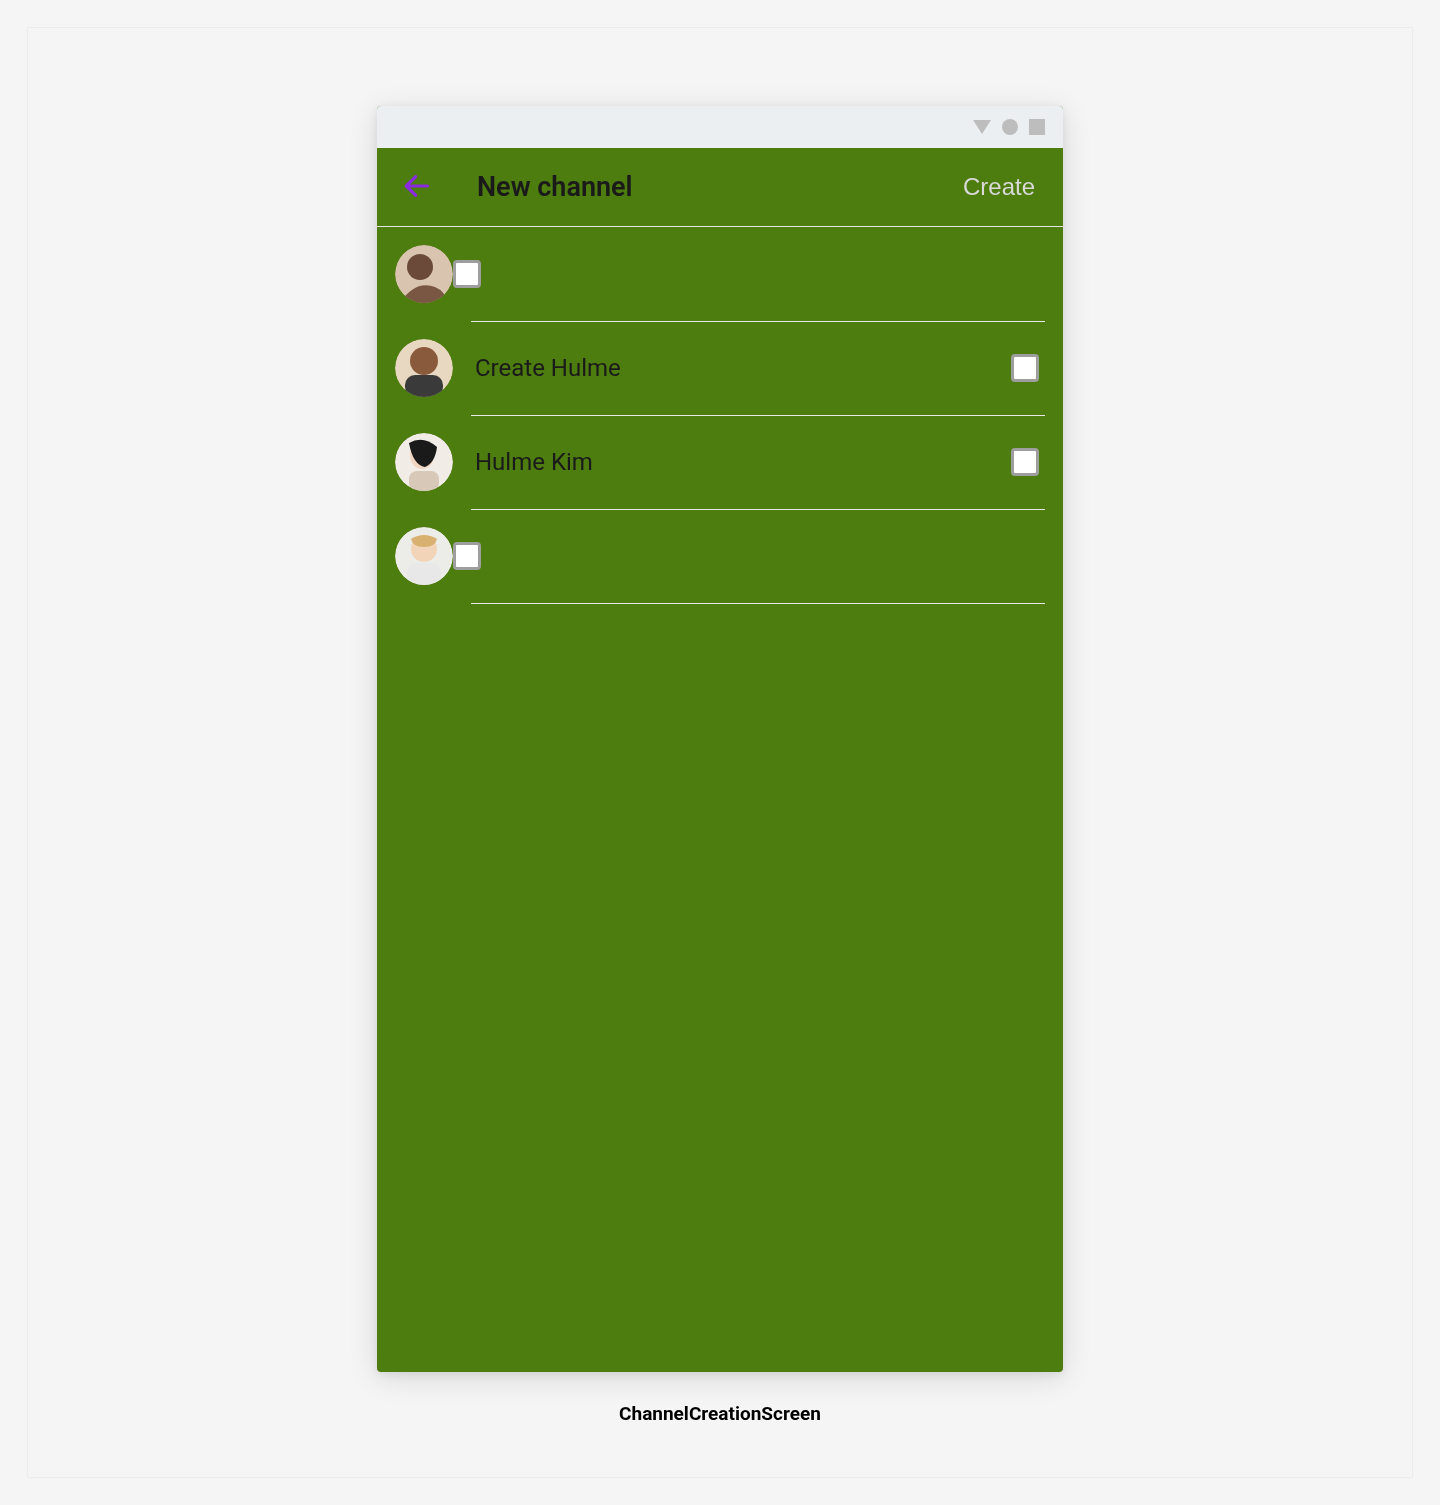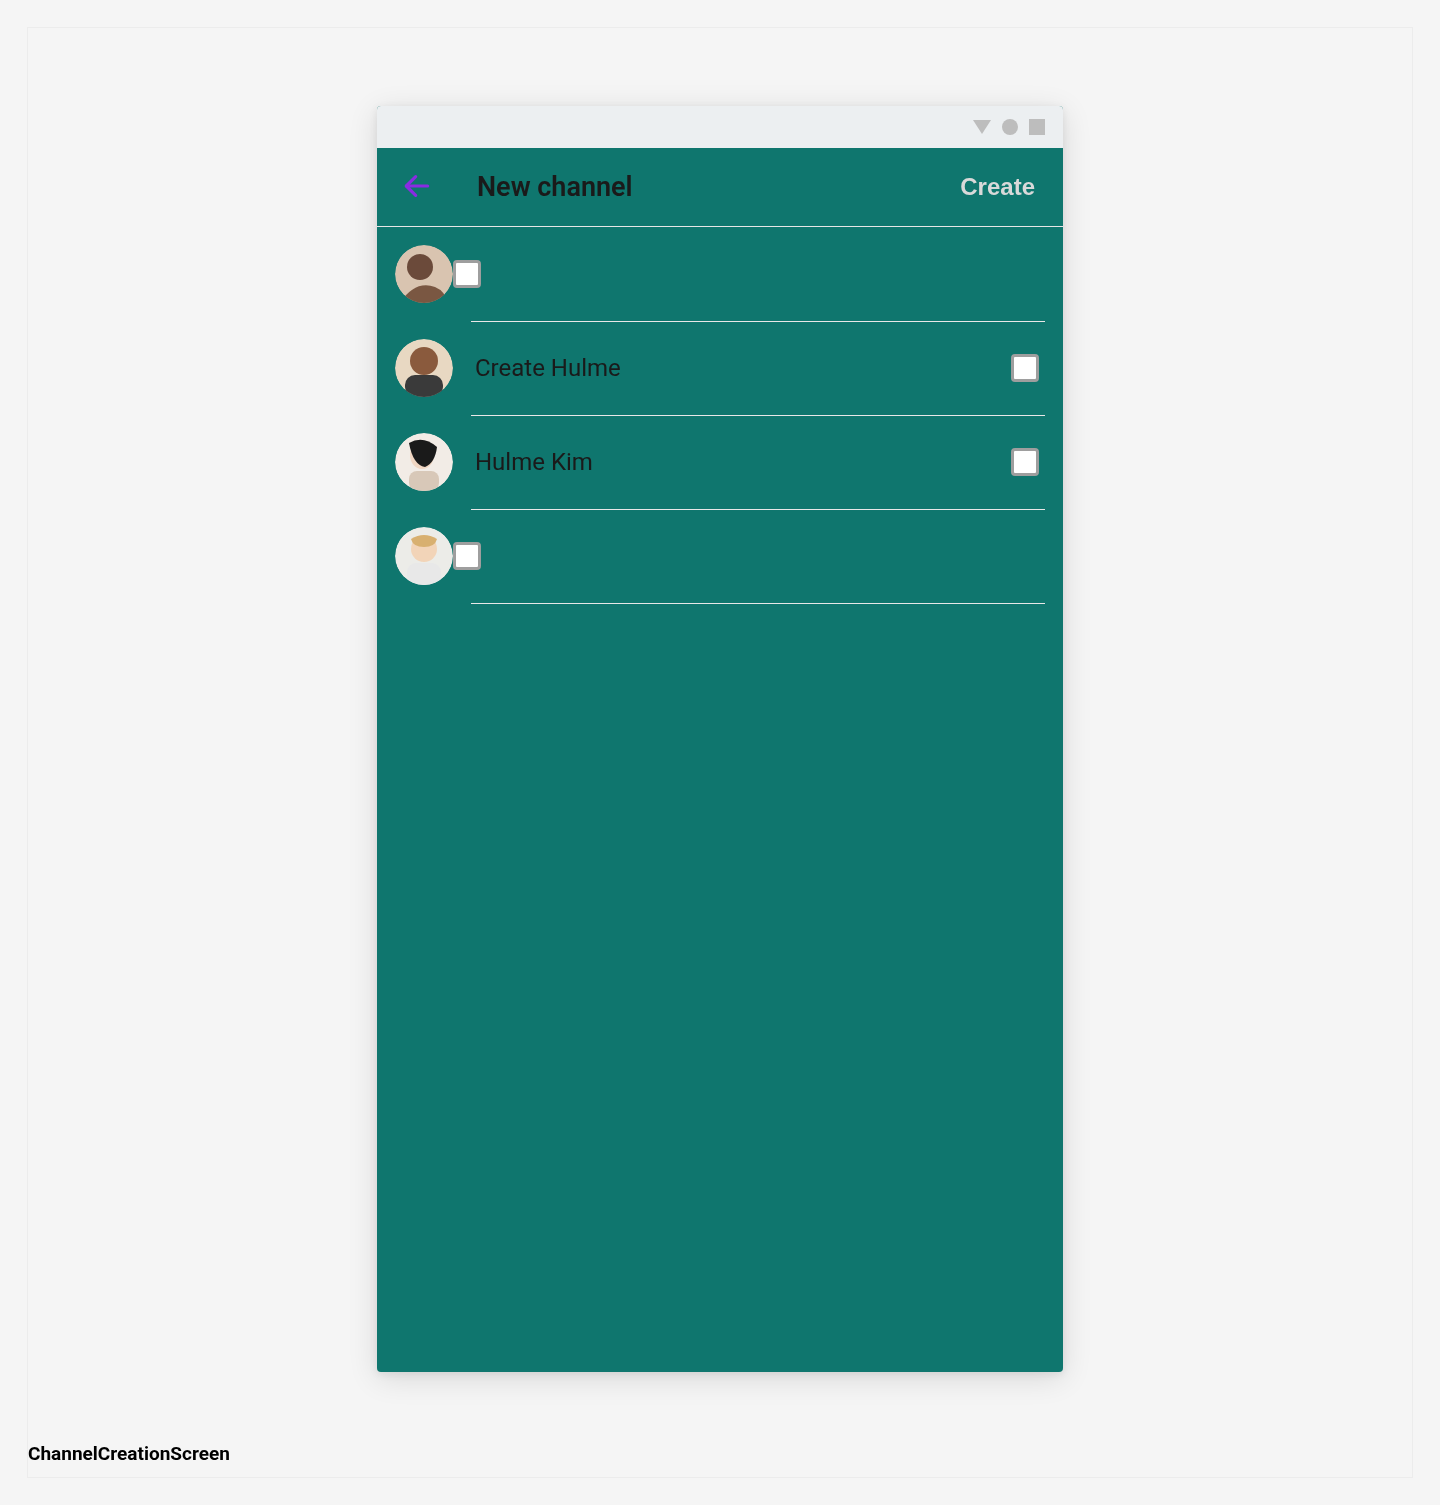--- a/index.html
+++ b/index.html
@@ -21,21 +21,21 @@
     border: 1px solid #ececec;
     position: relative;
   }
   .device-frame {
     position: absolute;
     width: 686px;
     height: 1266px;
     left: 50%;
     top: 78px;
     transform: translateX(-50%);
-    background: #0f766e;
+    background: #4d7c0f;
     border-radius: 4px;
     box-shadow: 0 6px 30px rgba(0,0,0,0.12), 0 2px 8px rgba(0,0,0,0.08);
     overflow: hidden;
     display: flex;
     flex-direction: column;
   }
   .status-bar {
     height: 42px;
     background: #eceff1;
     display: flex;
@@ -66,21 +66,21 @@
     font-size: 27px;
     font-weight: 600;
     color: #1a1a1a;
     margin-left: 40px;
     flex: 1;
   }
   .create-btn {
     background: transparent;
     border: none;
     font-size: 24px;
-    font-weight: 700;
+    font-weight: 400;
     color: #d9d9d9;
     cursor: default;
     padding-right: 8px;
   }
   .contact-list {
     flex: 1;
     overflow-y: auto;
   }
   .contact-row {
     display: flex;
@@ -126,26 +126,25 @@
     width: 28px;
     height: 28px;
     border: 3px solid #9e9e9e;
     border-radius: 4px;
     background: #fff;
     cursor: pointer;
   }
   .caption {
     position: absolute;
     width: 100%;
-    text-align: left;
+    text-align: center;
     top: 1374px;
     font-size: 19px;
     font-weight: 700;
     color: #000;
-    margin-top: 40px;
   }
 </style>
 </head>
 <body>
 
 <div class="outer">
   <div class="inner-border">
 
     <div class="device-frame">
 

